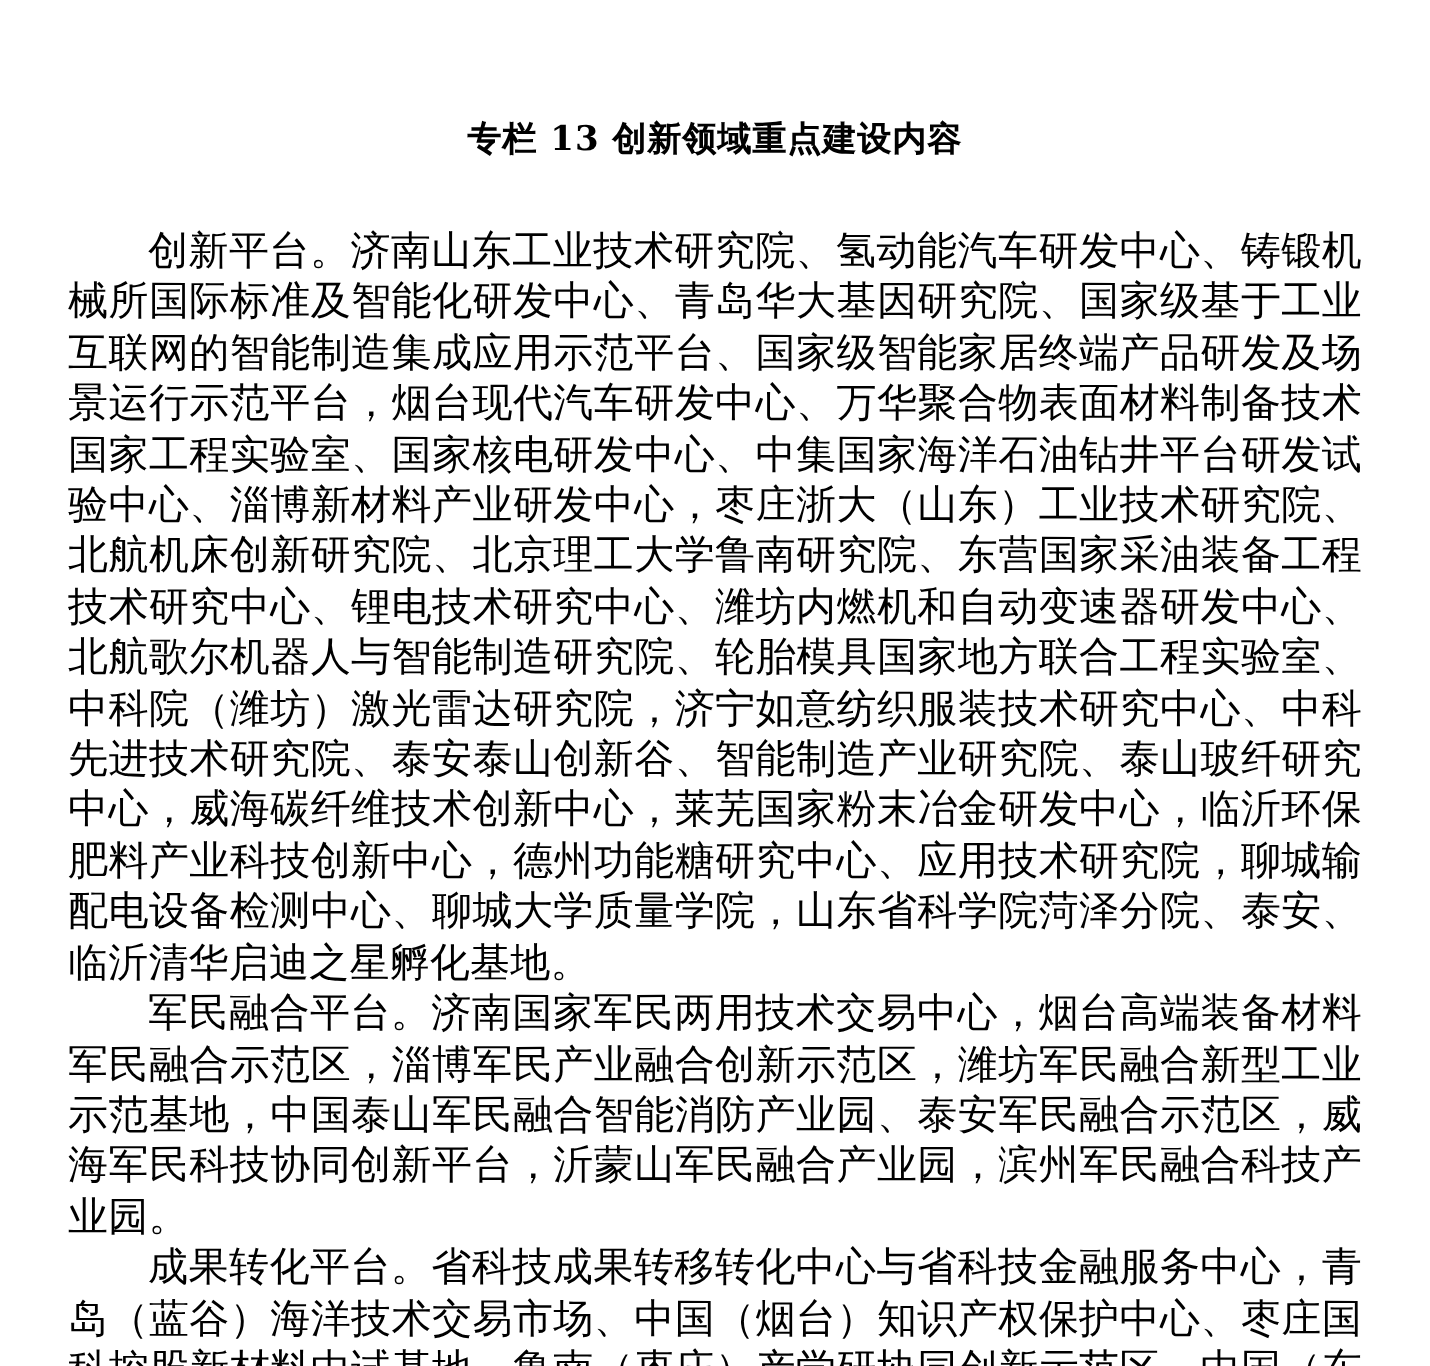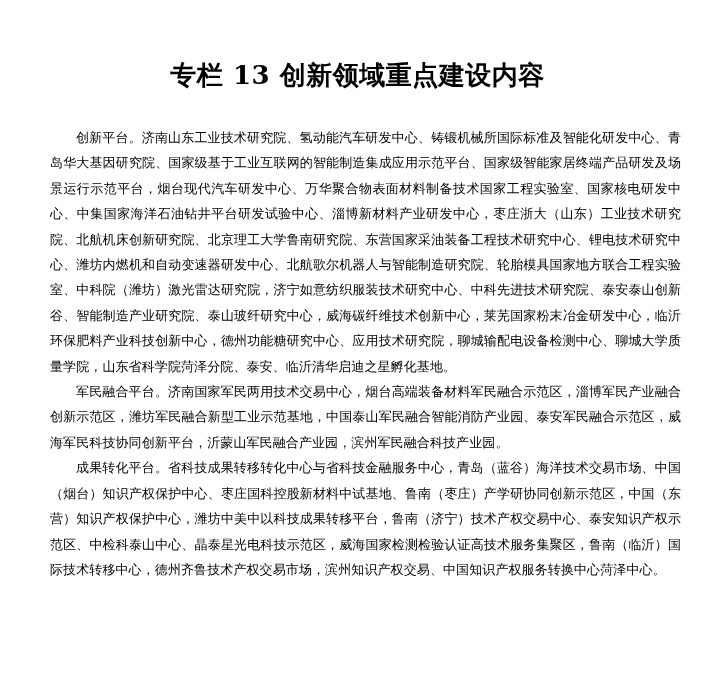--- a/index.html
+++ b/index.html
@@ -18,34 +18,34 @@
   .page {
     width: 715px;
     height: 683px;
     box-sizing: border-box;
     padding: 0 34px;
     position: relative;
   }
   .doc-title {
     text-align: center;
     font-family: "DejaVu Serif", "Liberation Serif", serif;
-    font-size: 26px;
+    font-size: 17px;
     font-weight: bold;
     letter-spacing: 0.5px;
     margin: 0;
     padding-top: 58px;
     padding-bottom: 10px;
     color: #000;
   }
   .body-area {
     padding-top: 22px;
   }
   p.para {
-    margin: 0 0 0 16px;
-    font-size: 13px;
+    margin: 0 0 0 0;
+    font-size: 20px;
     line-height: 25.4px;
     text-align: justify;
     text-justify: inter-ideograph;
     text-indent: 2em;
     font-family: "DejaVu Serif", "Liberation Serif", serif;
     letter-spacing: 0.1px;
   }
   p.para + p.para {
     margin-top: 0px;
   }

